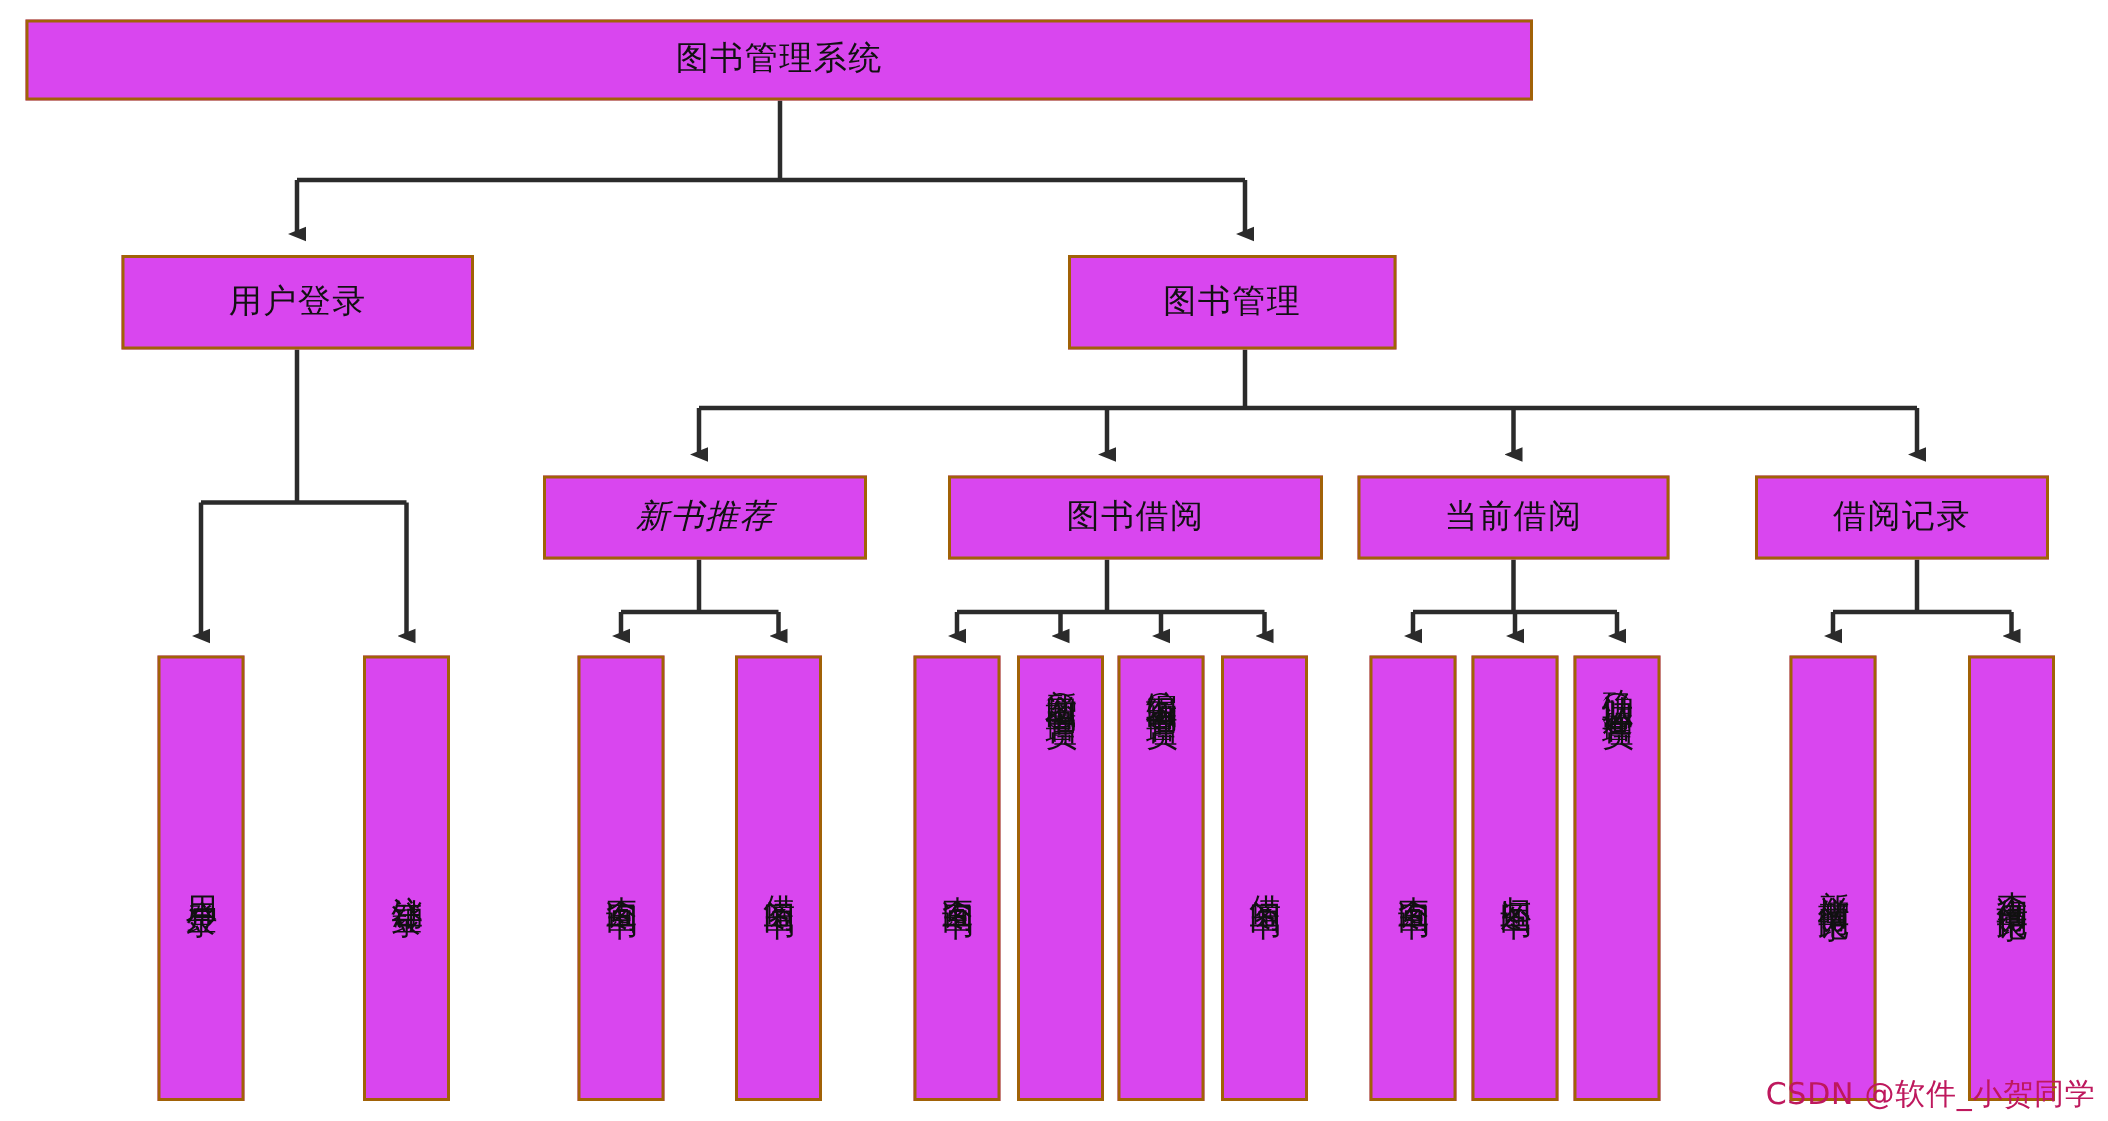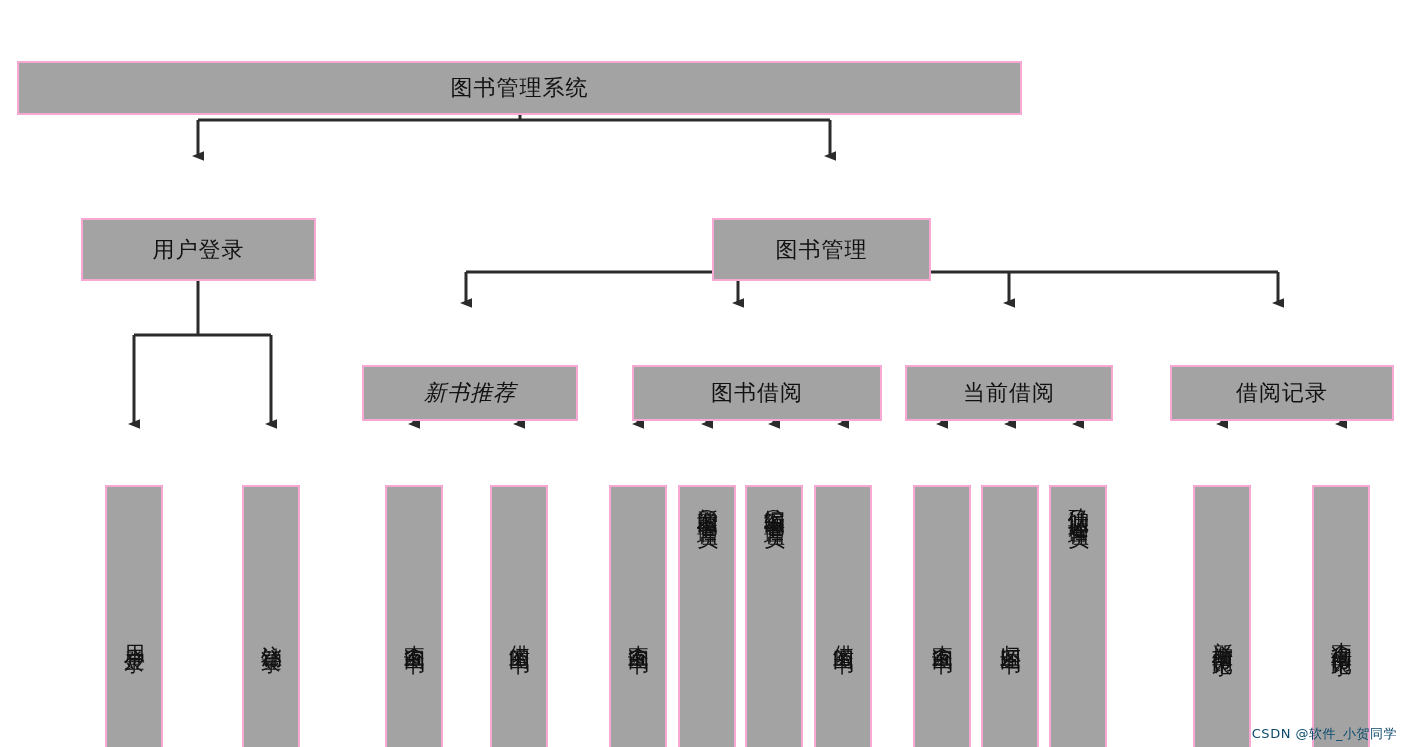--- a/index.html
+++ b/index.html
@@ -23,27 +23,26 @@
   svg.diagram-canvas {
     position: absolute;
     left: 0;
     top: 0;
     width: 1405px;
     height: 747px;
   }
   .node-box {
     position: absolute;
     box-sizing: border-box;
-    border: 2px solid #f9a8d4;
-    background: #a3a3a3;
+    border: 2px solid #a16207;
+    background: #d946ef;
     display: flex;
     align-items: center;
     justify-content: center;
     overflow: hidden;
-    margin-top: 48px;
   }
   .node-label {
     color: #111111;
     font-size: 22px;
     line-height: 1.18;
     letter-spacing: 1px;
     white-space: nowrap;
     user-select: none;
   }
   .node-box.horizontal .node-label {
@@ -62,22 +61,22 @@
     line-height: 1;
   }
   .node-box.vertical.centered {
     align-items: center;
     padding-top: 0;
   }
   .watermark {
     position: absolute;
     right: 8px;
     bottom: 4px;
-    font-size: 13px;
-    color: #0c4a6e;
+    font-size: 20px;
+    color: #be185d;
     letter-spacing: 0.5px;
     white-space: nowrap;
     user-select: none;
   }
 </style>
 </head>
 <body>
 
 <div id="diagram-root">
 
@@ -151,21 +150,21 @@
   </div>
 
   <div class="node-box horizontal" style="left:632px; top:317px; width:250px; height:56px;">
     <span class="node-label">图书借阅</span>
   </div>
 
   <div class="node-box horizontal" style="left:905px; top:317px; width:208px; height:56px;">
     <span class="node-label">当前借阅</span>
   </div>
 
-  <div class="node-box horizontal" style="left:1170px; top:317px; width:224px; height:56px;">
+  <div class="node-box horizontal" style="left:1170px; top:317px; width:196px; height:56px;">
     <span class="node-label">借阅记录</span>
   </div>
 
   <div class="node-box vertical centered" style="left:105px; top:437px; width:58px; height:297px;">
     <span class="node-label">用户登录</span>
   </div>
 
   <div class="node-box vertical centered" style="left:242px; top:437px; width:58px; height:297px;">
     <span class="node-label">注销登录</span>
   </div>

